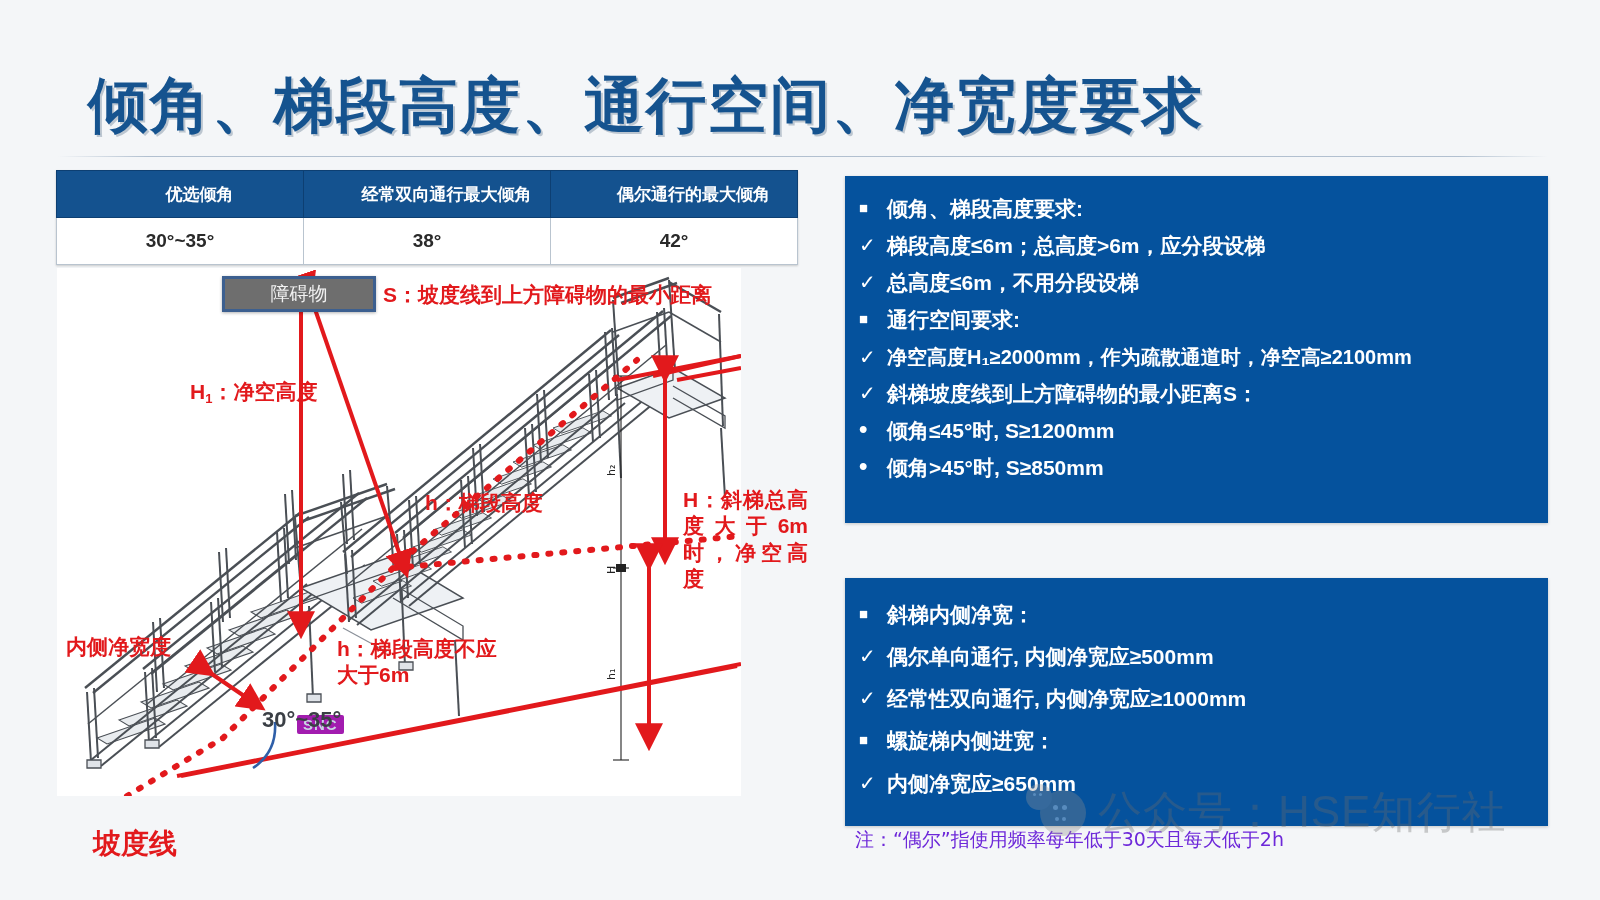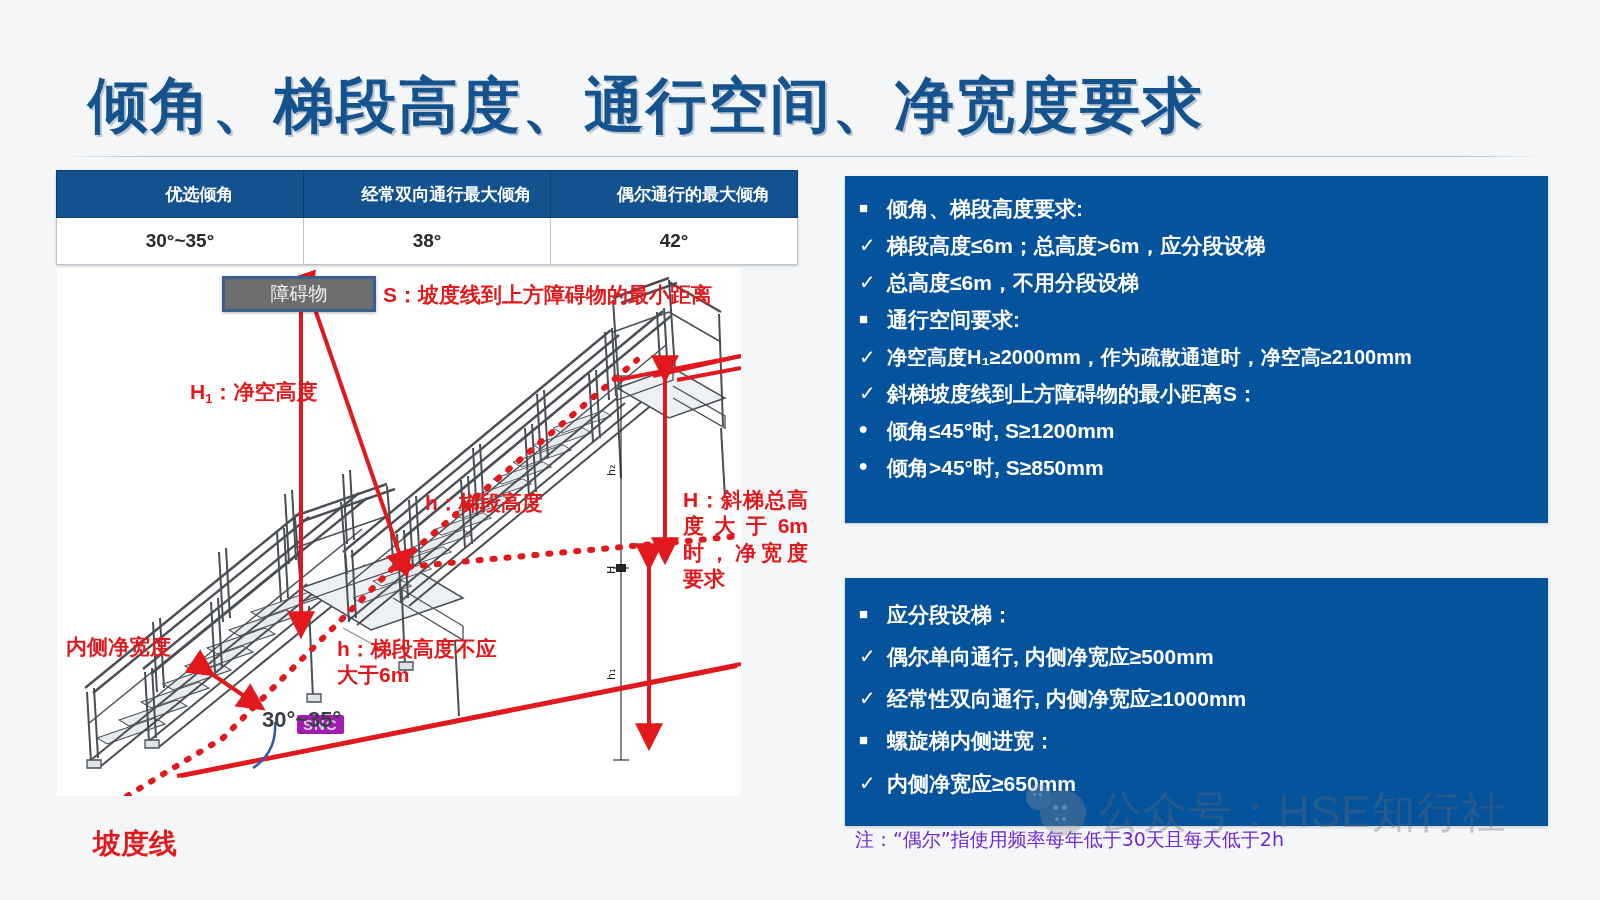--- a/index.html
+++ b/index.html
@@ -384,21 +384,21 @@
 
     <path d="M196,500 q24,-16 22,-46" stroke="#2f5fa8" stroke-width="2.6" fill="none"></path>
   </svg>
   <div id="drawing-logo">SNC</div>
 </div>
 
 <div id="label-obstacle">障碍物</div>
 <div class="red-label" id="label-s">S：坡度线到上方障碍物的最小距离</div>
 <div class="red-label" id="label-h1"><span>H</span><span class="sub">1</span><span>：净空高度</span></div>
 <div class="red-label" id="label-h-flight">h：梯段高度</div>
-<div class="red-label" id="label-h-total">H：斜梯总高度大于6m时，净宽度要求</div>
+<div class="red-label" id="label-h-total">H：斜梯总高度大于6m时，净空高度</div>
 <div class="red-label" id="label-inner-width">内侧净宽度</div>
 <div class="red-label" id="label-h-max">h：梯段高度不应大于6m</div>
 <div class="red-label" id="label-slope-line">坡度线</div>
 <div id="label-angle">30°~35°</div>
 
 <div class="info-panel" id="panel-top">
   <div class="bullet-row">
       <span class="bullet-mark sq">■</span>
       <span class="bullet-text">倾角、梯段高度要求:</span>
     </div>
@@ -428,21 +428,21 @@
     </div>
   <div class="bullet-row">
       <span class="bullet-mark dot">•</span>
       <span class="bullet-text">倾角&gt;45°时, S≥850mm</span>
     </div>
 </div>
 
 <div class="info-panel" id="panel-bottom">
   <div class="bullet-row">
       <span class="bullet-mark sq">■</span>
-      <span class="bullet-text">应分段设梯：</span>
+      <span class="bullet-text">斜梯内侧净宽：</span>
     </div>
   <div class="bullet-row">
       <span class="bullet-mark ck">✓</span>
       <span class="bullet-text">偶尔单向通行, 内侧净宽应≥500mm</span>
     </div>
   <div class="bullet-row">
       <span class="bullet-mark ck">✓</span>
       <span class="bullet-text">经常性双向通行, 内侧净宽应≥1000mm</span>
     </div>
   <div class="bullet-row">

